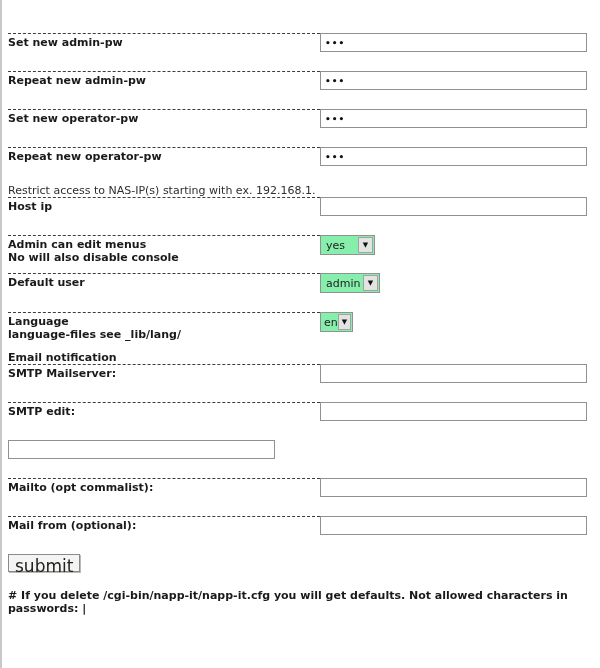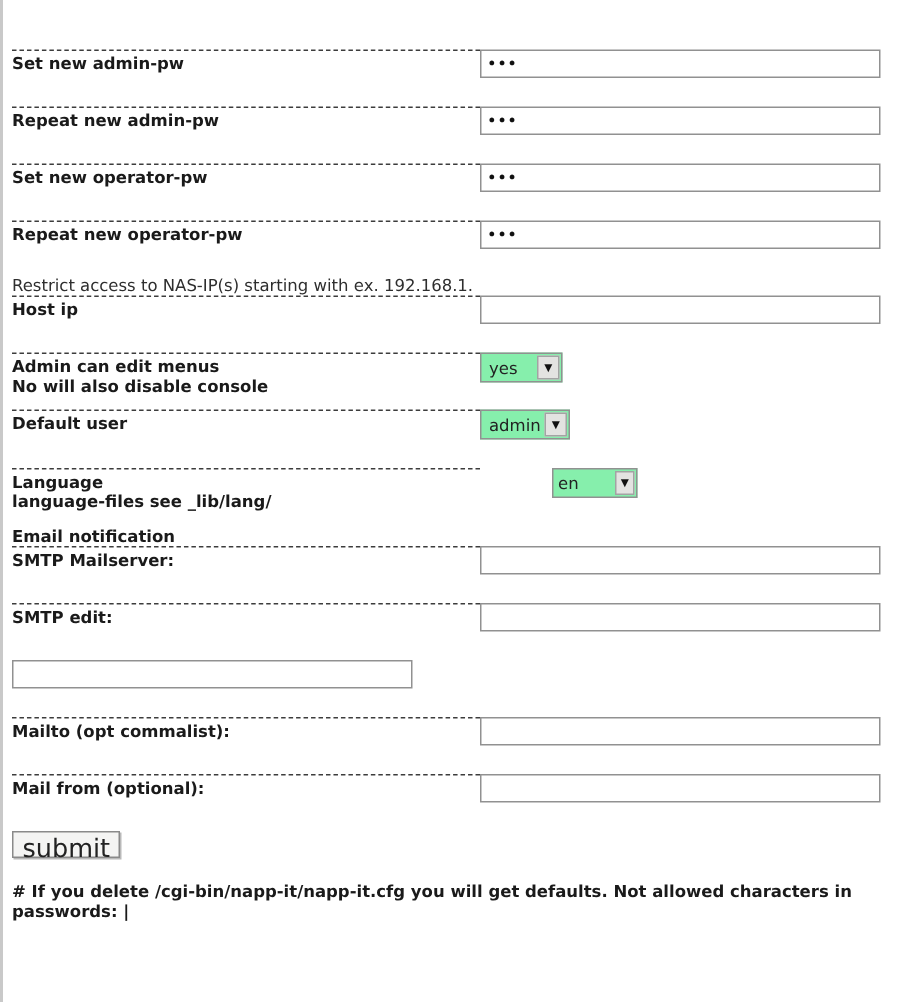--- a/index.html
+++ b/index.html
@@ -58,21 +58,21 @@
     height: 20px;
     border: 1px solid #919191;
     background: #86efac;
     display: flex;
     align-items: center;
     padding: 0 18px 0 5px;
     cursor: default;
   }
   .w-yes   { width: 55px; }
   .w-admin { width: 60px; }
-  .w-en    { width: 57px; padding-left: 3px; padding-right: 5px; margin-left: 48px; }
+  .w-en    { width: 33px; padding-left: 3px; padding-right: 5px; }
   .sval { line-height: 13px; color: #222; }
   .sbtn {
     position: absolute;
     top: 1px; right: 1px;
     width: 15px; height: 16px;
     background: #e3e3e1;
     border: 1px solid #a3a3a3;
     display: flex; align-items: center; justify-content: center;
   }
   .w-en .sbtn { width: 13px; }

